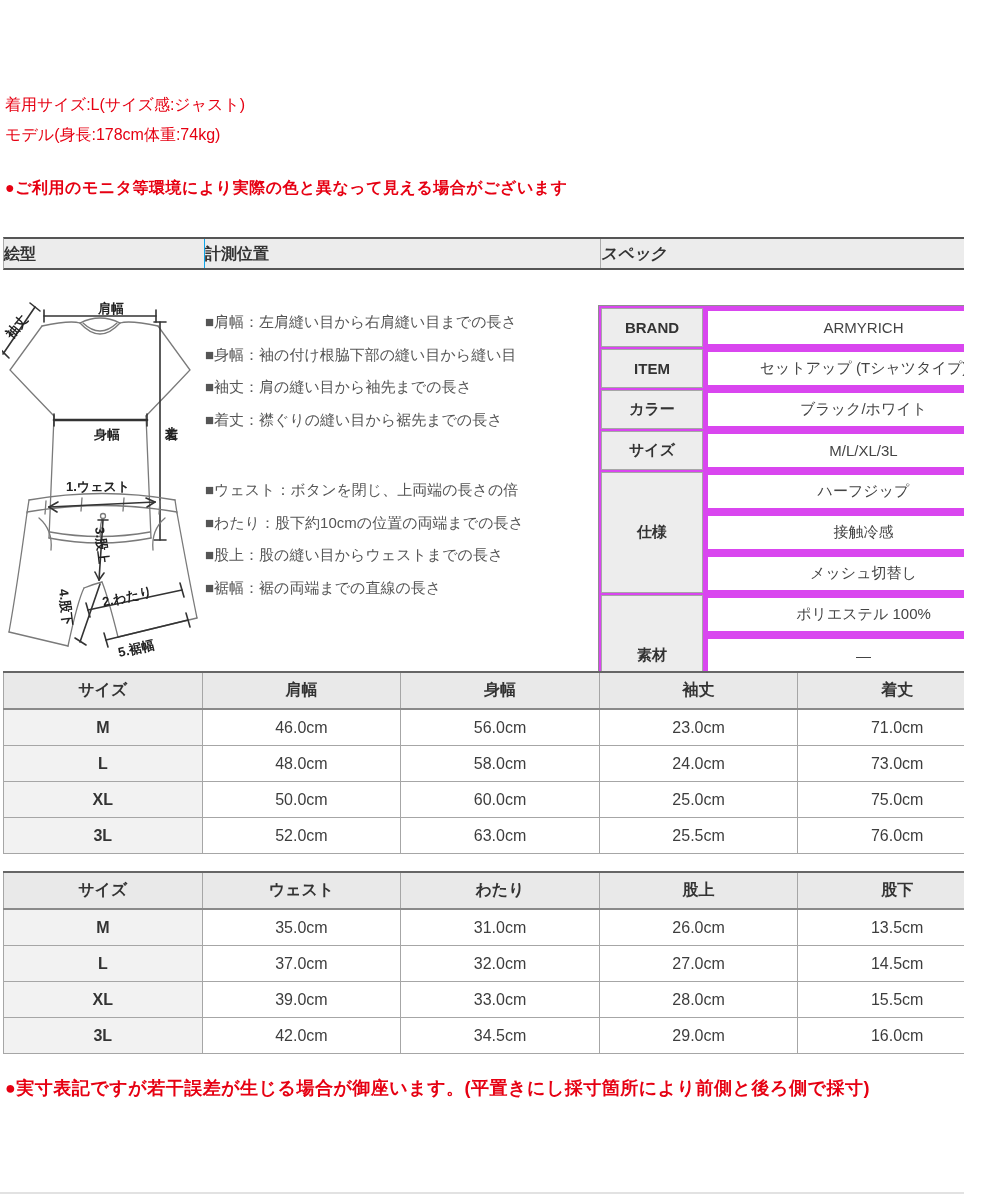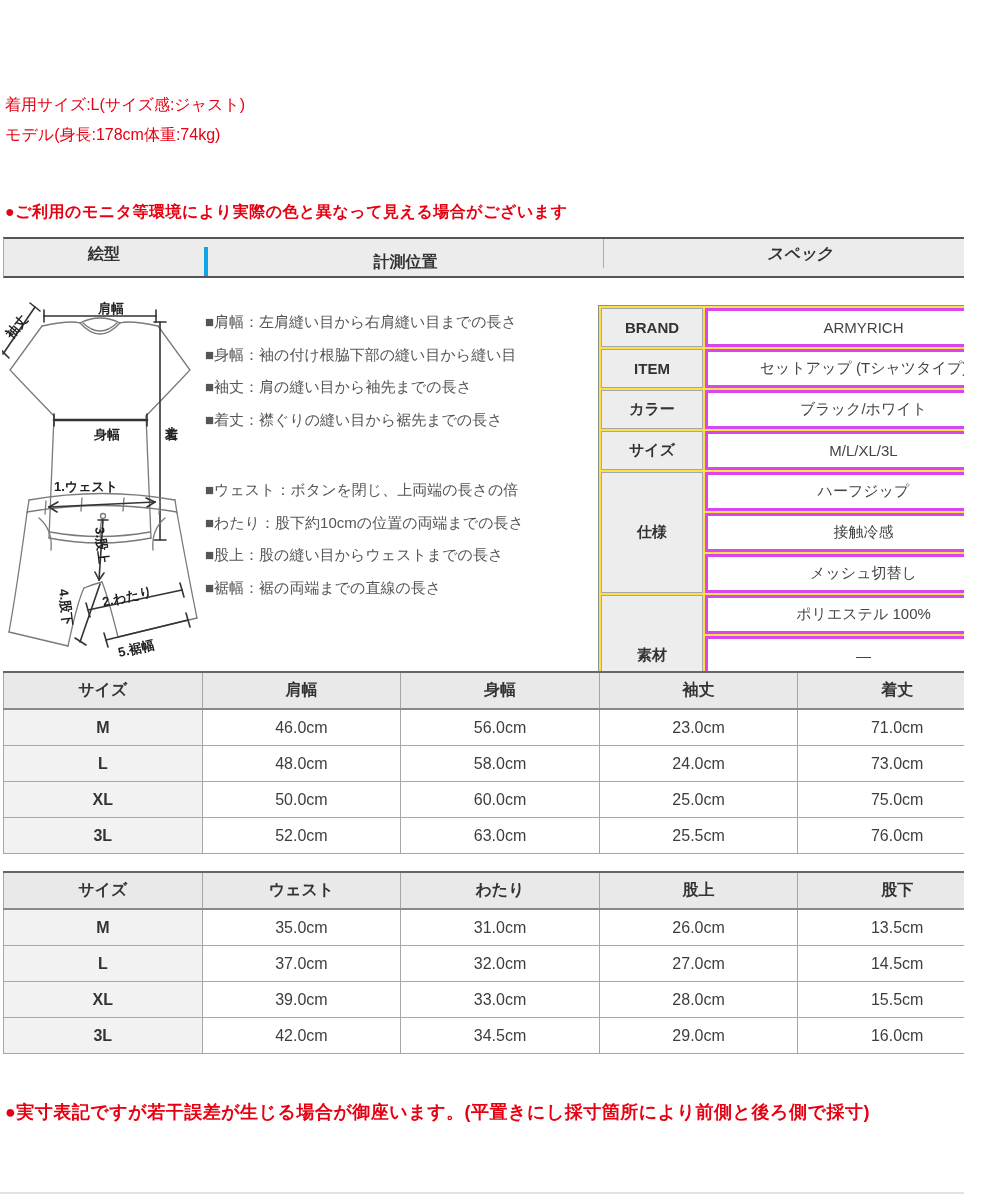--- a/index.html
+++ b/index.html
@@ -2,42 +2,42 @@
 <html><head>
 <meta charset="utf-8">
 <style>
   html,body{margin:0;padding:0;background:#fff;}
   .page{position:relative;width:964px;height:1200px;background:#ffffff;overflow:hidden;
         font-family:"Liberation Sans","DejaVu Sans",sans-serif;color:#333;}
   .abs{position:absolute;}
 
   
   .red-note{color:#e60012;font-size:16px;white-space:nowrap;}
-  .red-note.bold{font-weight:bold;margin-top:24px;}
+  .red-note.bold{font-weight:bold;}
   .top-notes{left:5px;top:90px;line-height:30px;}
   .monitor-note{left:5px;top:178px;letter-spacing:0.5px;}
   .bottom-note{left:5px;top:1076px;font-size:18px;letter-spacing:0.5px;}
 
   
   .sec-head{left:3px;top:237px;width:994px;display:flex;background:#ececec;
             border-top:2px solid #555;border-bottom:2px solid #555;
             border-left:1px solid #aaa;border-right:1px solid #aaa;box-sizing:border-box;}
-  .sec-head .cell{height:29px;line-height:29px;text-align:center;font-weight:bold;font-size:16px;color:#333;}
+  .sec-head .cell{height:29px;line-height:29px;font-weight:bold;font-size:16px;color:#333;}
   .sec-head .c1{width:200px;}
-  .sec-head .c2{width:395px;border-left:4px solid #0ea5e9;margin-top:8px;}
+  .sec-head .c2{width:395px;border-left:1px solid #0ea5e9;}
   .sec-head .c3{flex:1;border-left:1px solid #aaa;font-style:italic;}
 
   
   .mnotes{left:205px;width:400px;font-size:15px;color:#555;margin-top:6px;}
   .mnotes .line{line-height:32.5px;white-space:nowrap;}
   .mnotes-top{top:300px;}
   .mnotes-bottom{top:468px;}
 
   
-  .spec-wrap{left:598px;top:305px;width:396px;border:1px solid #8f8f8f;background:#fde047;box-sizing:border-box;}
+  .spec-wrap{left:598px;top:305px;width:396px;border:1px solid #8f8f8f;background:#d946ef;box-sizing:border-box;}
   table.spec{border-collapse:separate;border-spacing:2px;width:100%;table-layout:fixed;}
   table.spec th{width:98px;background:#ededed;border:1px solid #a6a6a6;font-size:15px;color:#333;
                 height:31px;text-align:center;font-weight:bold;}
   table.spec td{border:3px solid #d946ef;background:#fff;font-size:15px;color:#444;
                 height:31px;text-align:center;padding-left:32px;}
 
   
   .size-wrap{left:3px;width:994px;}
   .size-wrap.t1{top:671px;}
   .size-wrap.t2{top:871px;}
@@ -49,21 +49,21 @@
   table.size td{background:#fff;font-size:16px;color:#3d3d3d;}
 
   
   .ill{left:2px;top:288px;width:205px;height:380px;}
   .ill svg{position:absolute;left:0;top:0;}
   .ill-label{position:absolute;font-size:13px;font-weight:bold;color:#222;white-space:nowrap;}
   .lab-shoulder{left:96px;top:12px;}
   .lab-sleeve{left:2px;top:30px;transform:rotate(-50deg);}
   .lab-chest{left:92px;top:138px;}
   .lab-length{left:160px;top:128px;writing-mode:vertical-rl;text-orientation:upright;}
-  .lab-waist{left:52px;top:190px;}
+  .lab-waist{left:64px;top:190px;}
   .lab-rise{left:106px;top:238px;transform:rotate(83deg);transform-origin:left top;}
   .lab-thigh{left:100px;top:300px;transform:rotate(-13deg);}
   .lab-inseam{left:70px;top:300px;transform:rotate(83deg);transform-origin:left top;}
   .lab-hem{left:116px;top:352px;transform:rotate(-13deg);}
 
   .bottom-rule{left:0;top:1192px;width:1000px;height:2px;background:#e2e2e2;}
 </style>
 </head>
 <body>
 

